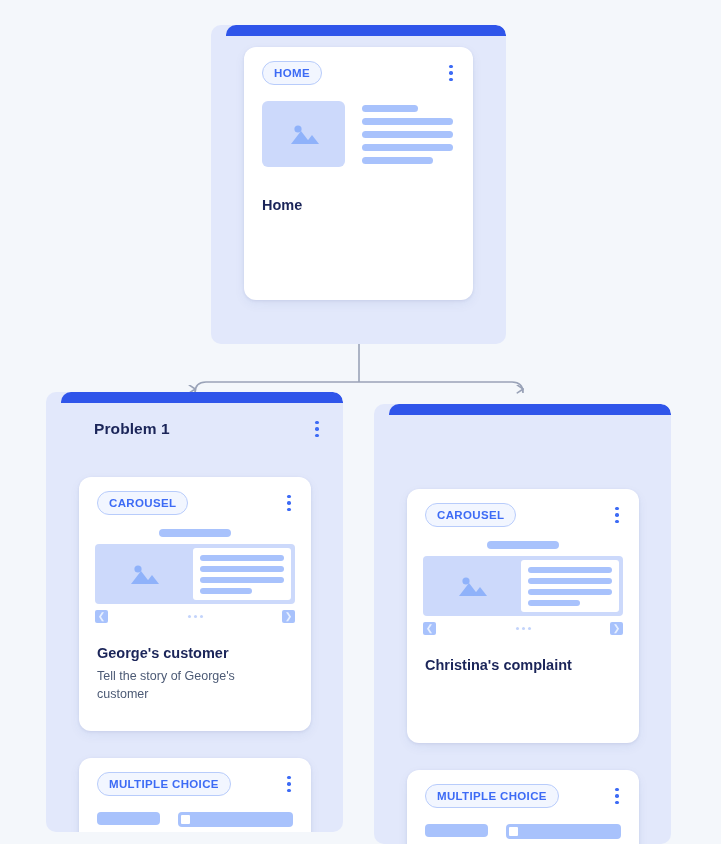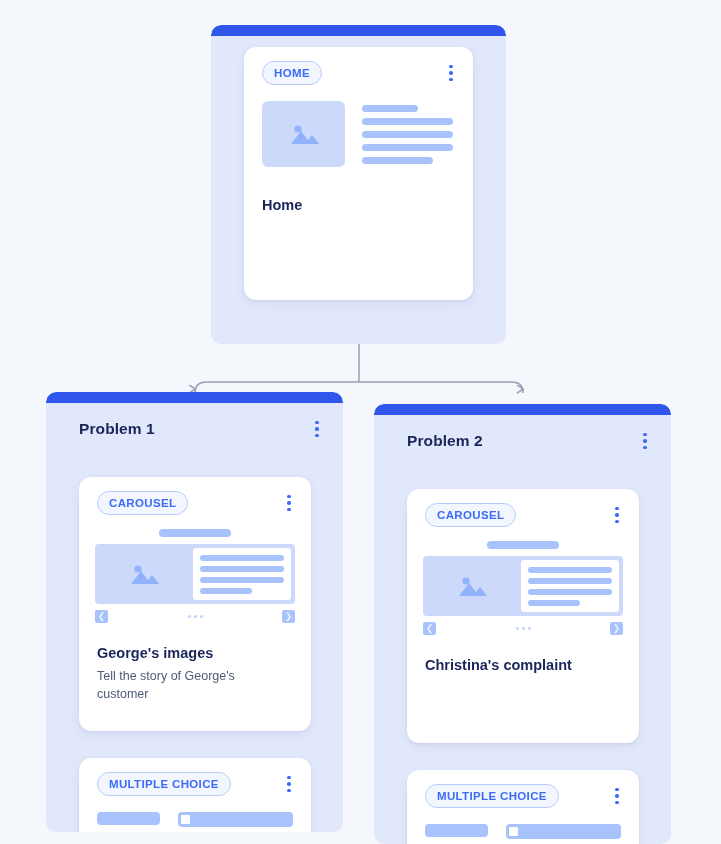--- a/index.html
+++ b/index.html
@@ -17,20 +17,21 @@
 
   
   .connectors { position: absolute; left: 0; top: 0; width: 721px; height: 844px; pointer-events: none; }
 
   
   .panel {
     position: absolute;
     background: #e2e8fb;
     border-radius: 10px;
     overflow: hidden;
+    padding-left: 15px;
   }
   .panel-bar {
     height: 11px;
     background: #2f55ea;
     border-radius: 10px 10px 0 0;
   }
   .panel-header {
     display: flex;
     align-items: center;
     justify-content: space-between;
@@ -243,21 +244,21 @@
           <span class="car-btn">❮</span>
           <span class="car-dots">
             <i></i>
               <i></i>
               <i></i>
           </span>
           <span class="car-btn">❯</span>
         </div>
       </div>
 
-      <div class="card-title" style="margin-top:22px;">George's images</div>
+      <div class="card-title" style="margin-top:22px;">George's customer</div>
       <div class="card-desc">Tell the story of George's customer</div>
     </div>
 
     <div class="card" style="left:33px; top:366px; width:232px; height:130px; position:absolute;">
       <div class="card-top">
         <span class="badge">MULTIPLE CHOICE</span>
         <span class="kebab">
           <i></i>
             <i></i>
             <i></i>
@@ -265,28 +266,20 @@
       </div>
       <div class="prev-mc">
         <div class="mc-pill"></div>
         <div class="mc-box"></div>
       </div>
     </div>
   </div>
 
   <div class="panel" style="left:374px; top:404px; width:297px; height:440px;">
     <div class="panel-bar"></div>
-    <div class="panel-header">
-      <span class="panel-title">Problem 2</span>
-      <span class="kebab">
-        <i></i>
-          <i></i>
-          <i></i>
-      </span>
-    </div>
 
     <div class="card" style="left:33px; top:85px; width:232px; height:254px; position:absolute;">
       <div class="card-top">
         <span class="badge">CAROUSEL</span>
         <span class="kebab">
           <i></i>
             <i></i>
             <i></i>
         </span>
       </div>

